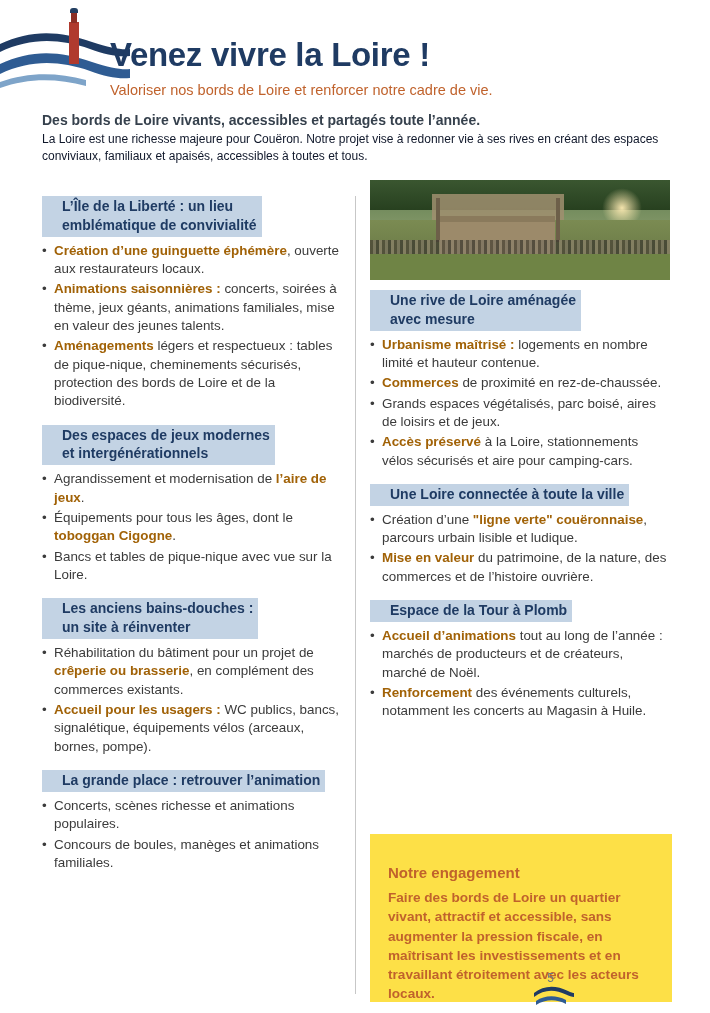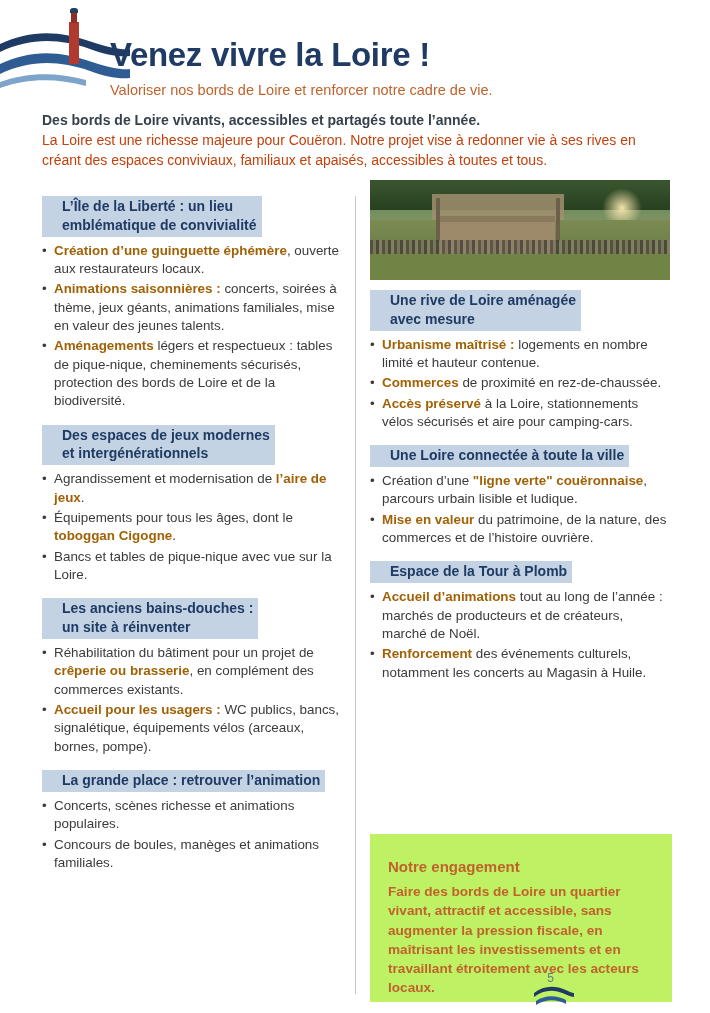--- a/index.html
+++ b/index.html
@@ -90,22 +90,22 @@
     top: 112px;
     width: 630px;
   }
   .intro-lead {
     font-size: 14px;
     font-weight: bold;
     color: #36414d;
     margin-bottom: 3px;
   }
   .intro-body {
-    font-size: 14px;
-    color: #c2410c;
+    font-size: 12px;
+    color: #0f172a;
     line-height: 1.42;
   }
 
   
   .columns {
     position: absolute;
     top: 196px;
     left: 42px;
     width: 630px;
     height: 800px;
@@ -228,22 +228,22 @@
     background: radial-gradient(circle, rgba(255,236,180,.95), rgba(255,236,180,0) 70%);
   }
 
   
   .engagement {
     position: absolute;
     left: 370px;
     top: 834px;
     width: 302px;
     height: 168px;
-    background: #bef264;
-    padding: 22px 18px 0 18px;
+    background: #fde047;
+    padding: 28px 18px 0 18px;
     box-sizing: border-box;
   }
   .engagement h3 {
     margin: 2px 0 7px 0;
     font-size: 15px;
     color: #c0622c;
     font-weight: bold;
   }
   .engagement p {
     margin: 0;
@@ -330,20 +330,21 @@
         <div class="section"><div class="sec-head"><span>La grande place : retrouver l’animation</span></div><ul class="items">
             <li>Concerts, scènes richesse et animations populaires.</li>
             <li>Concours de boules, manèges et animations familiales.</li>
           </ul></div>
       </div>
     <div class="col col-right" id="col-right">
         <div style="height: 94px;"></div>
         <div class="section"><div class="sec-head"><span>Une rive de Loire aménagée</span><span class="l2">avec mesure</span></div><ul class="items">
             <li><b>Urbanisme maîtrisé :</b> logements en nombre limité et hauteur contenue.</li>
             <li><b>Commerces</b> de proximité en rez-de-chaussée.</li>
+            <li>Grands espaces végétalisés, parc boisé, aires de loisirs et de jeux.</li>
             <li><b>Accès préservé</b> à la Loire, stationnements vélos sécurisés et aire pour camping-cars.</li>
           </ul></div>
         <div class="section"><div class="sec-head"><span>Une Loire connectée à toute la ville</span></div><ul class="items">
             <li>Création d’une <b>"ligne verte" couëronnaise</b>, parcours urbain lisible et ludique.</li>
             <li><b>Mise en valeur</b> du patrimoine, de la nature, des commerces et de l’histoire ouvrière.</li>
           </ul></div>
         <div class="section"><div class="sec-head"><span>Espace de la Tour à Plomb</span></div><ul class="items">
             <li><b>Accueil d’animations</b> tout au long de l’année : marchés de producteurs et de créateurs, marché de Noël.</li>
             <li><b>Renforcement</b> des événements culturels, notamment les concerts au Magasin à Huile.</li>
           </ul></div>

